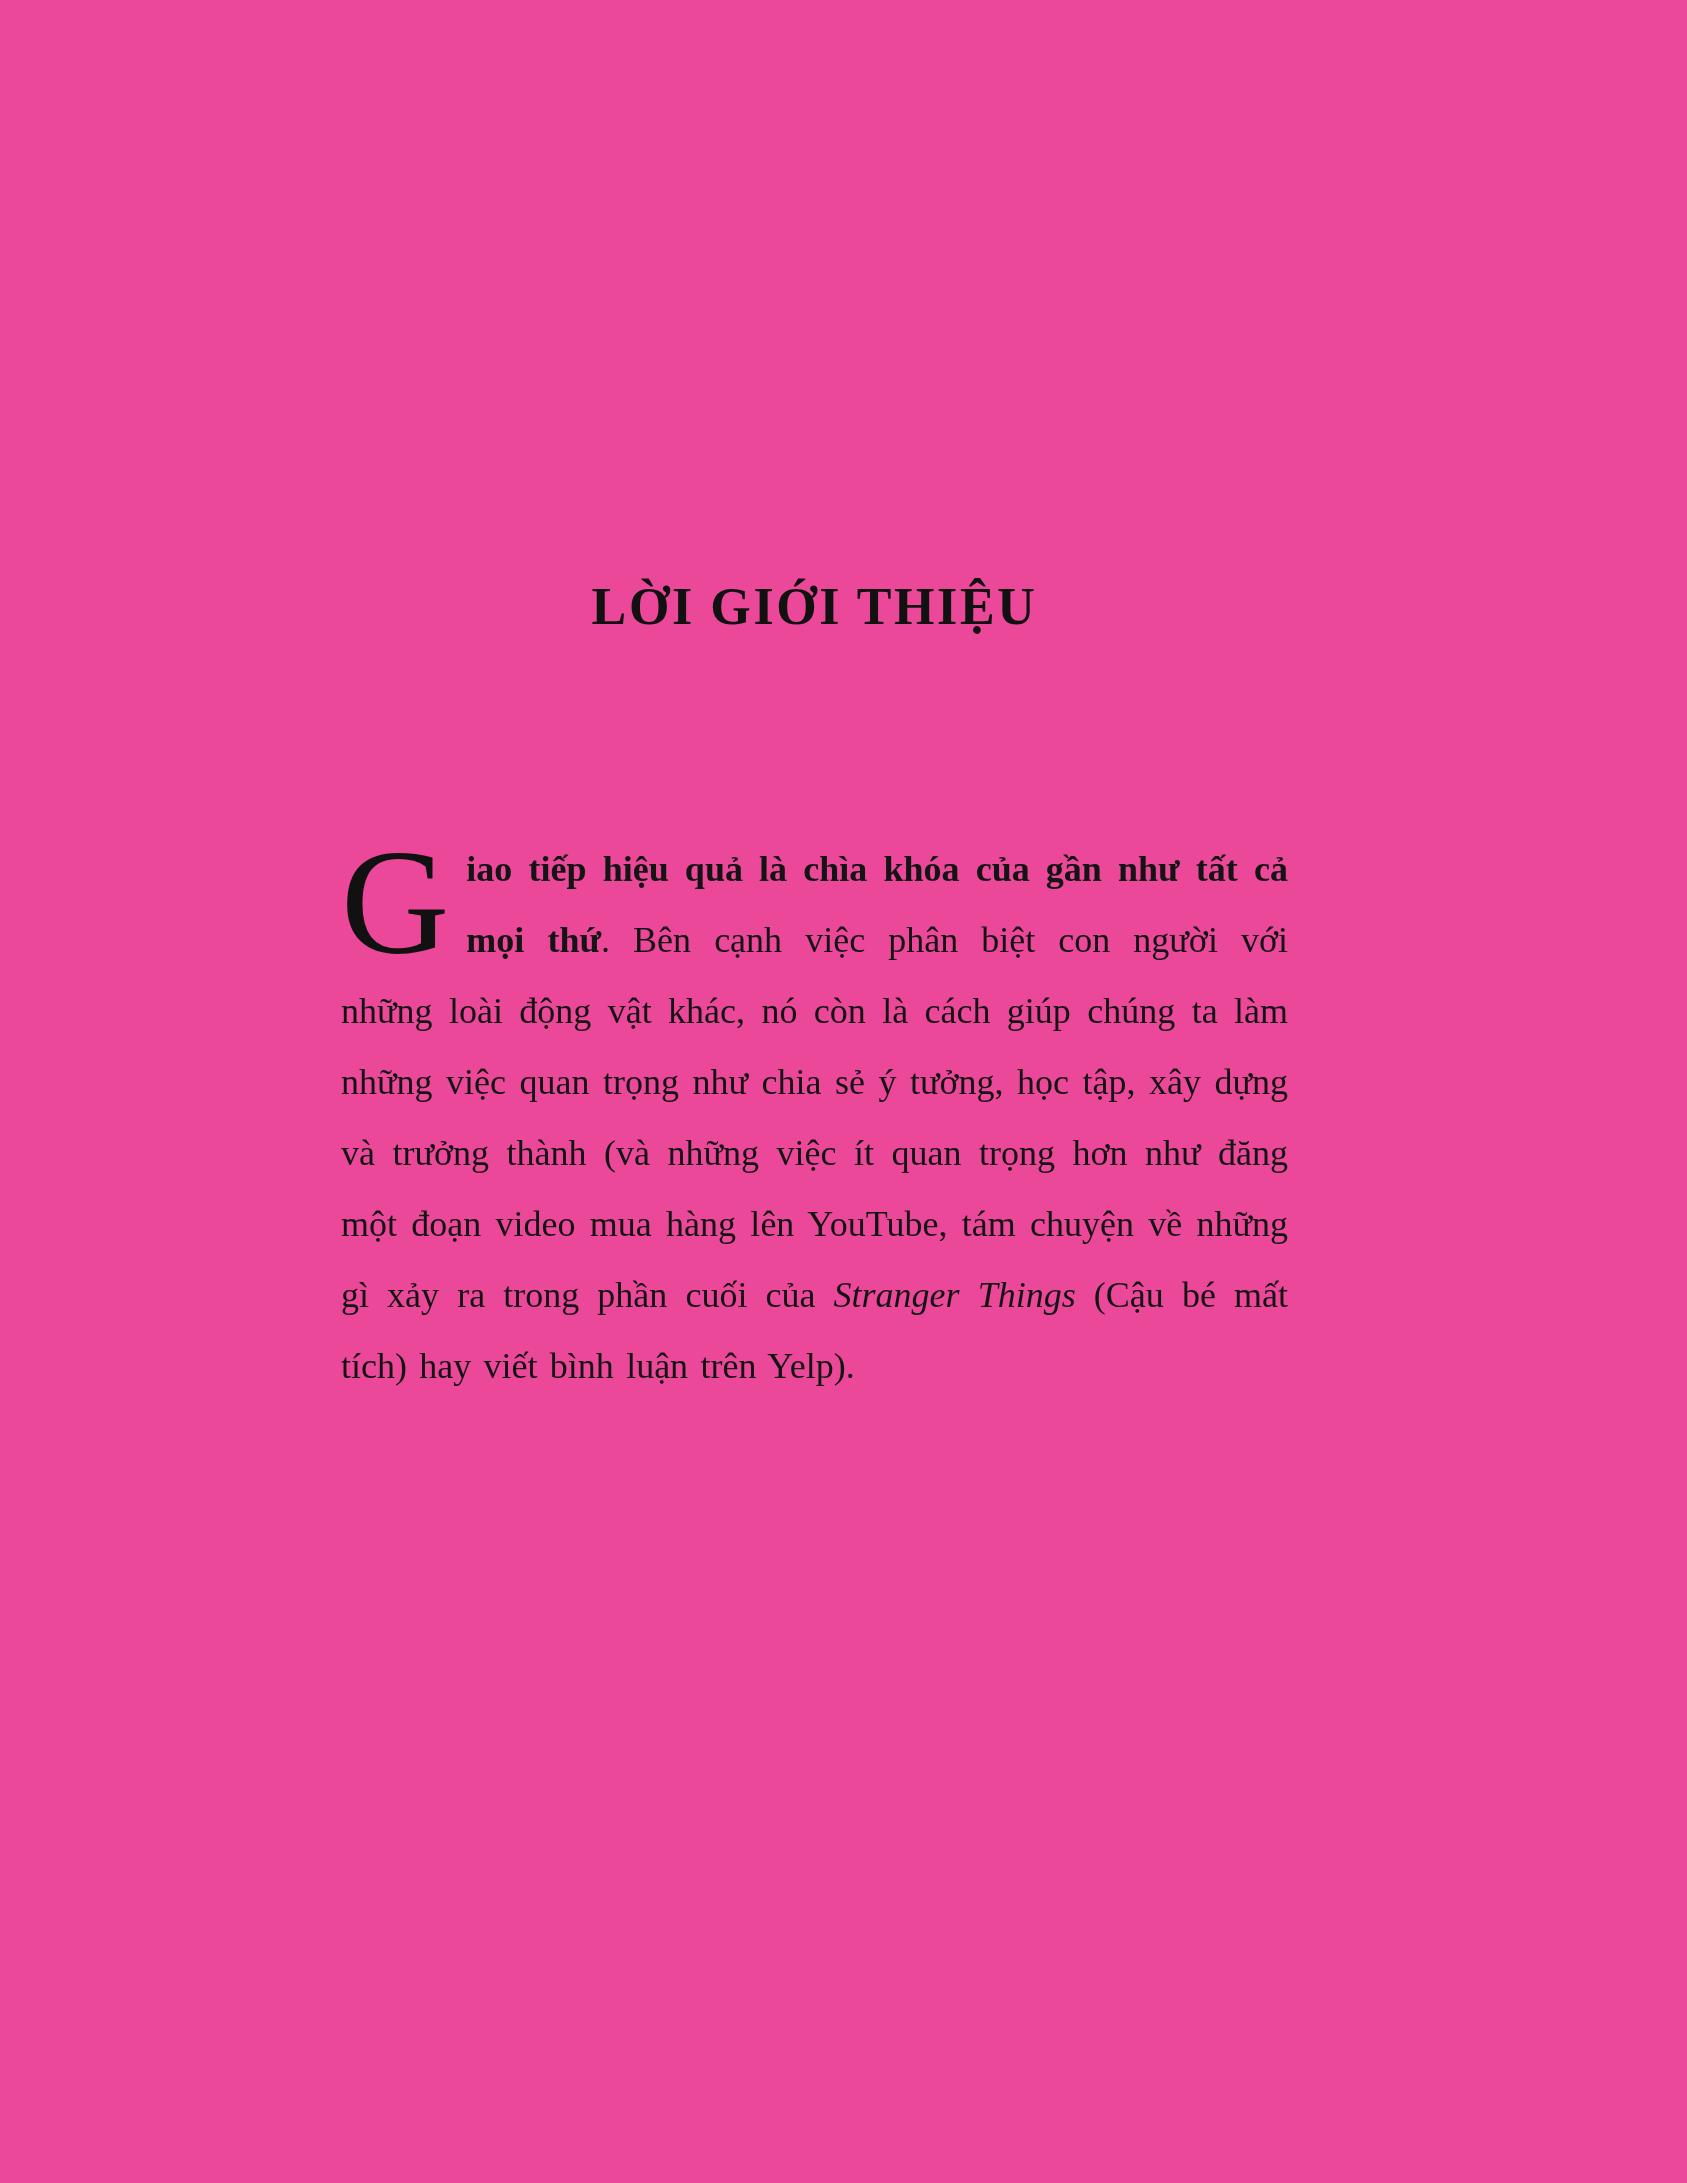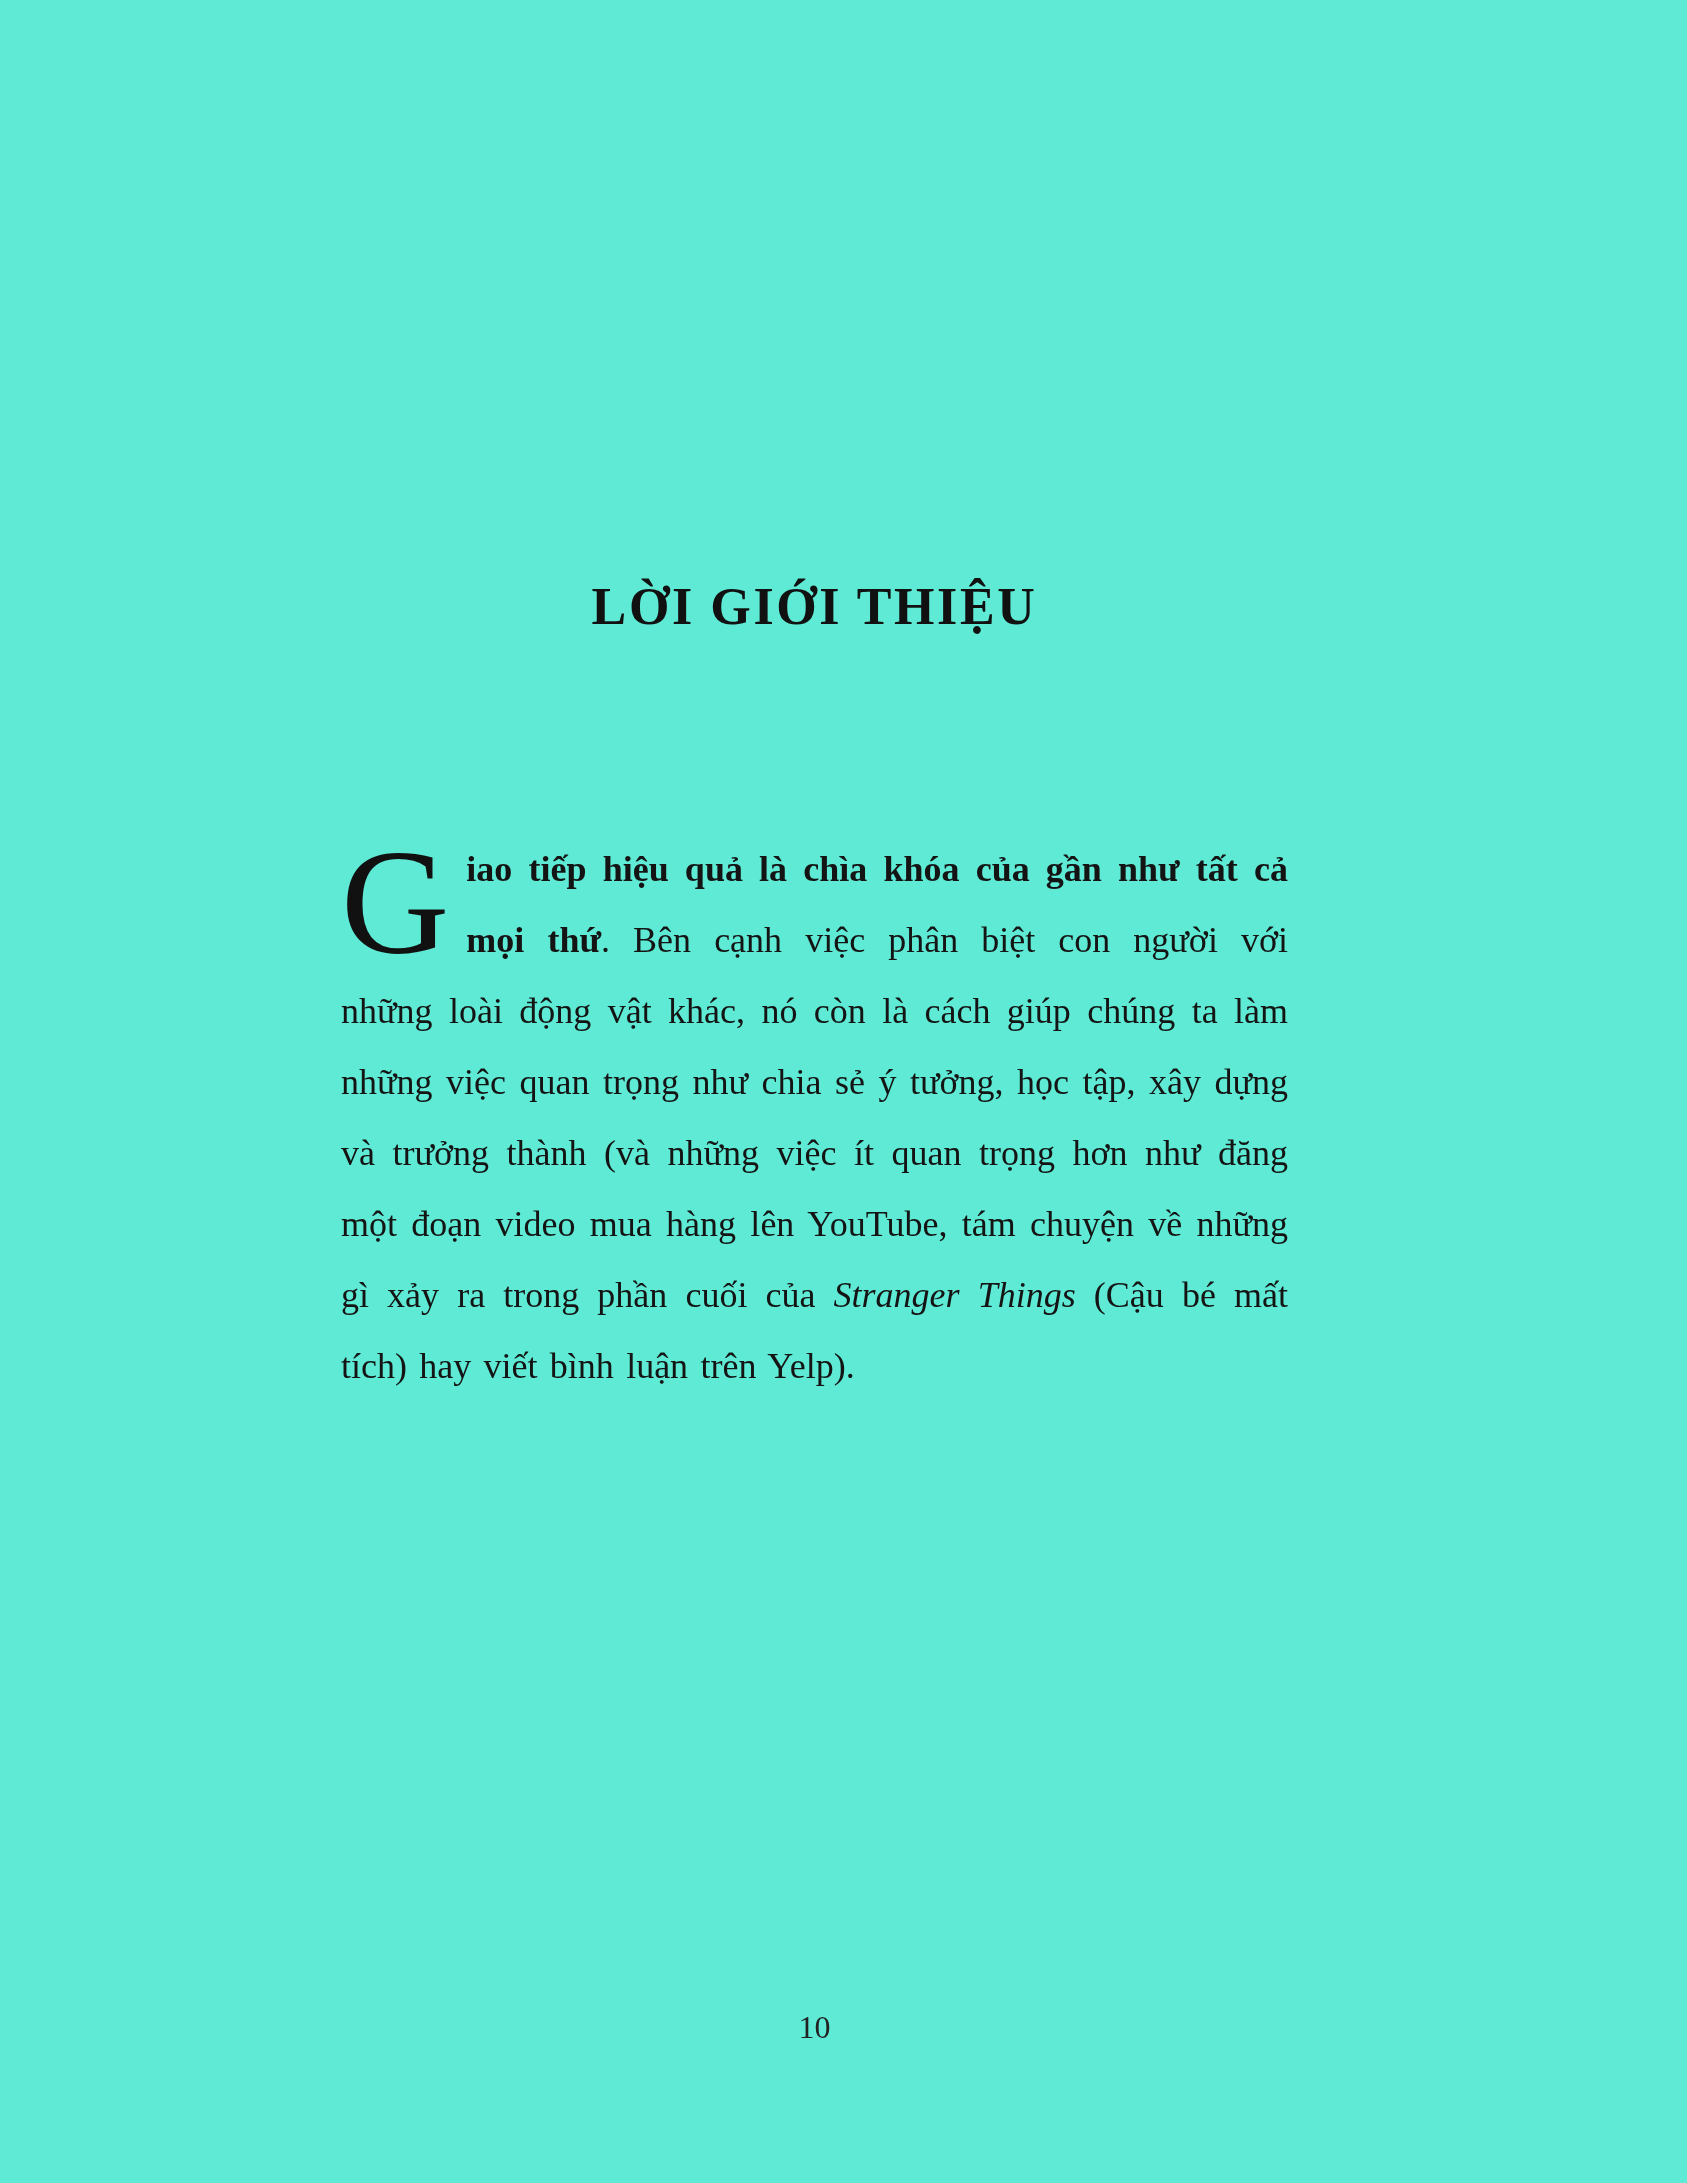--- a/index.html
+++ b/index.html
@@ -4,21 +4,21 @@
 <style>
   html, body {
     margin: 0;
     padding: 0;
     background: #e8e8e8;
   }
   .page {
     position: relative;
     width: 1687px;
     height: 2183px;
-    background: #5eead4;
+    background: #ec4899;
     font-family: "Liberation Serif", serif;
     color: #141414;
     overflow: hidden;
     margin: 0 auto;
   }
   .content {
     position: absolute;
     left: 341px;
     top: 577px;
     width: 947px;
@@ -78,15 +78,14 @@
     <h1 class="chapter-title">LỜI GIỚI THIỆU</h1>
 
     <div class="body-text">
 
       <p class="para-1"><span class="dropcap">G</span><span class="lead-bold">iao tiếp hiệu quả là chìa khóa của gần như tất cả mọi thứ</span><span>. Bên cạnh việc phân biệt con người với những loài động vật khác, nó còn là cách giúp chúng ta làm những việc quan trọng như chia sẻ ý tưởng, học tập, xây dựng và trưởng thành (và những việc ít quan trọng hơn như đăng một đoạn video mua hàng lên YouTube, tám chuyện về những gì xảy ra trong phần cuối của </span><span class="italic">Stranger Things</span><span> (Cậu bé mất tích) hay viết bình luận trên Yelp).</span></p>
 
 
     </div>
   </div>
 
-  <div class="page-number">10</div>
 </div>
 
 
 </body></html>

